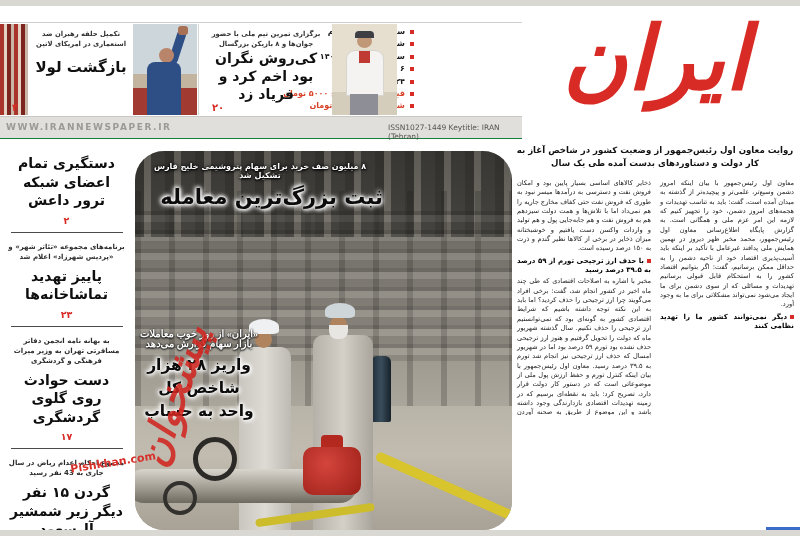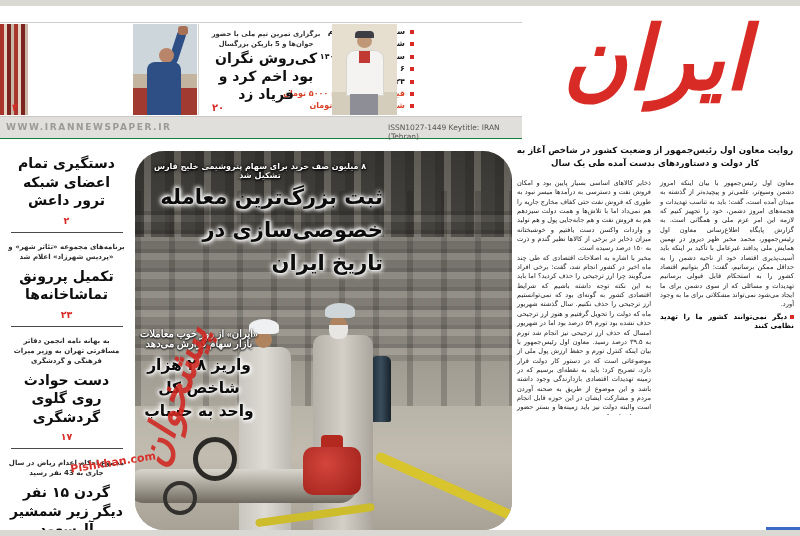--- a/index.html
+++ b/index.html
@@ -138,32 +138,36 @@
     <li><span class="sq"></span><span>۲۴ صفحه</span></li>
     <li class="price"><span class="sq"></span><span>قیمت تهران و کرج ۵۰۰۰ تومان</span></li>
     <li class="price"><span class="sq"></span><span>شهرستان‌ها ۴۰۰۰ تومان</span></li>
   </ul>
 
   <div class="rule-top"></div>
   <div class="vdiv"></div>
 
   <div class="teaser tz-lula">
     <div class="crowd-strip"></div>
+    <div class="t-text">
+      <div class="t-kicker">تکمیل حلقه رهبران ضد استعماری در امریکای لاتین</div>
+      <div class="t-head">بازگشت لولا</div>
+    </div>
     <div class="t-page">۴</div>
     <div class="lula-photo">
       <div class="lula-arm"></div>
       <div class="lula-fist"></div>
       <div class="lula-head"></div>
       <div class="lula-body"></div>
     </div>
   </div>
 
   <div class="teaser tz-q">
     <div class="t-text">
-      <div class="t-kicker">برگزاری تمرین تیم ملی با حضور جوان‌ها و 5 بازیکن بزرگسال</div>
+      <div class="t-kicker">برگزاری تمرین تیم ملی با حضور جوان‌ها و ۸ بازیکن بزرگسال</div>
       <div class="t-head">کی‌روش نگران بود اخم کرد و فریاد زد</div>
     </div>
     <div class="t-page">۲۰</div>
     <div class="q-photo">
       <div class="q-body"></div>
       <div class="q-neck"></div>
       <div class="q-head"></div>
       <div class="q-cap"></div>
       <div class="q-pants"></div>
     </div>
@@ -175,21 +179,21 @@
   </div>
 
   <div class="sidebar">
     <div class="side-item">
       <div class="s-head">دستگیری تمام اعضای شبکه ترور داعش</div>
       <div class="s-page">۲</div>
     </div>
     <div class="s-rule"></div>
     <div class="side-item">
       <div class="s-kicker">برنامه‌های مجموعه «تئاتر شهر» و «پردیس شهرزاد» اعلام شد</div>
-      <div class="s-head">تکمیل پررونق تماشاخانه‌ها</div>
+      <div class="s-head">پاییز تهدید تماشاخانه‌ها</div>
       <div class="s-page">۲۳</div>
     </div>
     <div class="s-rule"></div>
     <div class="side-item">
       <div class="s-kicker">به بهانه نامه انجمن دفاتر مسافرتی تهران به وزیر میراث فرهنگی و گردشگری</div>
       <div class="s-head">دست حوادث روی گلوی گردشگری</div>
       <div class="s-page">۱۷</div>
     </div>
     <div class="s-rule"></div>
     <div class="side-item">
@@ -220,21 +224,20 @@
     <div class="ph-wheel"></div>
     <div class="ph-wheel2"></div>
     <div class="ph-valvetop"></div>
     <div class="ph-valvebody"></div>
     <div class="ph-hose"></div>
     <div class="ph-hose2"></div>
 
     <div class="ov-kicker">۸ میلیون صف خرید برای سهام پتروشیمی خلیج فارس تشکیل شد</div>
     <div class="ov-head">
       <div>ثبت بزرگ‌ترین معامله</div>
-      <div>خصوصی‌سازی در تاریخ ایران</div>
     </div>
     <div class="ov2">
       <div class="ov2-kicker">
         <div>«ایران» از روز خوب معاملات</div>
         <div>بازار سهام گزارش می‌دهد</div>
       </div>
       <div class="ov2-head">
         <div>واریز ۲۸ هزار</div>
         <div>شاخص کل</div>
         <div>واحد به حساب</div>
@@ -245,20 +248,21 @@
   <div class="lead">
     <div class="lead-kicker">روایت معاون اول رئیس‌جمهور از وضعیت کشور در شاخص آغاز به کار دولت و دستاوردهای بدست آمده طی یک سال</div>
     <div class="lead-body">
       <div class="lead-col">
         <div>معاون اول رئیس‌جمهور با بیان اینکه امروز دشمن وسیع‌تر، علمی‌تر و پیچیده‌تر از گذشته به میدان آمده است، گفت: باید به تناسب تهدیدات و هجمه‌های امروز دشمن، خود را تجهیز کنیم که لازمه این امر عزم ملی و همگانی است. به گزارش پایگاه اطلاع‌رسانی معاون اول رئیس‌جمهور، محمد مخبر ظهر دیروز در نهمین همایش ملی پدافند غیرعامل با تأکید بر اینکه باید آسیب‌پذیری اقتصاد خود از ناحیه دشمن را به حداقل ممکن برسانیم، گفت: اگر بتوانیم اقتصاد کشور را به استحکام قابل قبولی برسانیم تهدیدات و مسائلی که از سوی دشمن برای ما ایجاد می‌شود نمی‌تواند مشکلاتی برای ما به وجود آورد.</div>
         <div class="sub"><span class="sq"></span><span>دیگر نمی‌توانند کشور ما را تهدید نظامی کنند</span></div>
 
       </div>
       <div class="lead-col">
         <div>ذخایر کالاهای اساسی بسیار پایین بود و امکان فروش نفت و دسترسی به درآمدها میسر نبود به طوری که فروش نفت حتی کفاف مخارج جاریه را هم نمی‌داد اما با تلاش‌ها و همت دولت سیزدهم هم به فروش نفت و هم جابه‌جایی پول و هم تولید و واردات واکسن دست یافتیم و خوشبختانه میزان ذخایر در برخی از کالاها نظیر گندم و ذرت به ۱۵۰ درصد رسیده است.</div>
+        <div class="sub"><span class="sq"></span><span>با حذف ارز ترجیحی تورم از ۵۹ درصد به ۳۹.۵ درصد رسید</span></div>
         <div>مخبر با اشاره به اصلاحات اقتصادی که طی چند ماه اخیر در کشور انجام شد، گفت: برخی افراد می‌گویند چرا ارز ترجیحی را حذف کردید؟ اما باید به این نکته توجه داشته باشیم که شرایط اقتصادی کشور به گونه‌ای بود که نمی‌توانستیم ارز ترجیحی را حذف نکنیم. سال گذشته شهریور ماه که دولت را تحویل گرفتیم و هنوز ارز ترجیحی حذف نشده بود تورم ۵۹ درصد بود اما در شهریور امسال که حذف ارز ترجیحی نیز انجام شد تورم به ۳۹.۵ درصد رسید. معاون اول رئیس‌جمهور با بیان اینکه کنترل تورم و حفظ ارزش پول ملی از موضوعاتی است که در دستور کار دولت قرار دارد، تصریح کرد: باید به نقطه‌ای برسیم که در زمینه تهدیدات اقتصادی بازدارندگی وجود داشته باشد و این موضوع از طریق به صحنه آوردن مردم و مشارکت ایشان در این حوزه قابل انجام است والبته دولت نیز باید زمینه‌ها و بستر حضور مردم را فراهم کند.</div>
       </div>
     </div>
   </div>
 
   <div class="wm">
     <div class="wm-script">پیشخوان</div>
     <div class="wm-site">Pishkhan.com</div>
   </div>
   <div class="blue-corner"></div>

